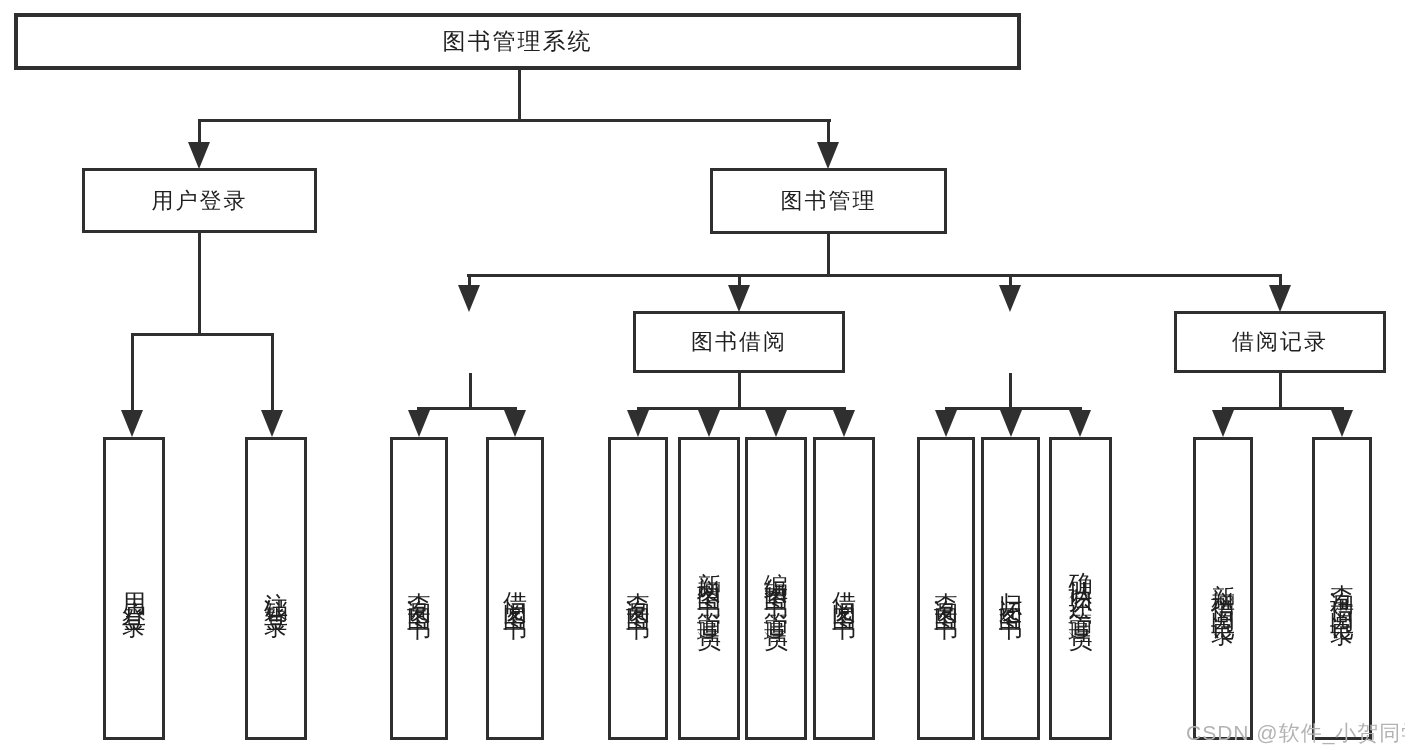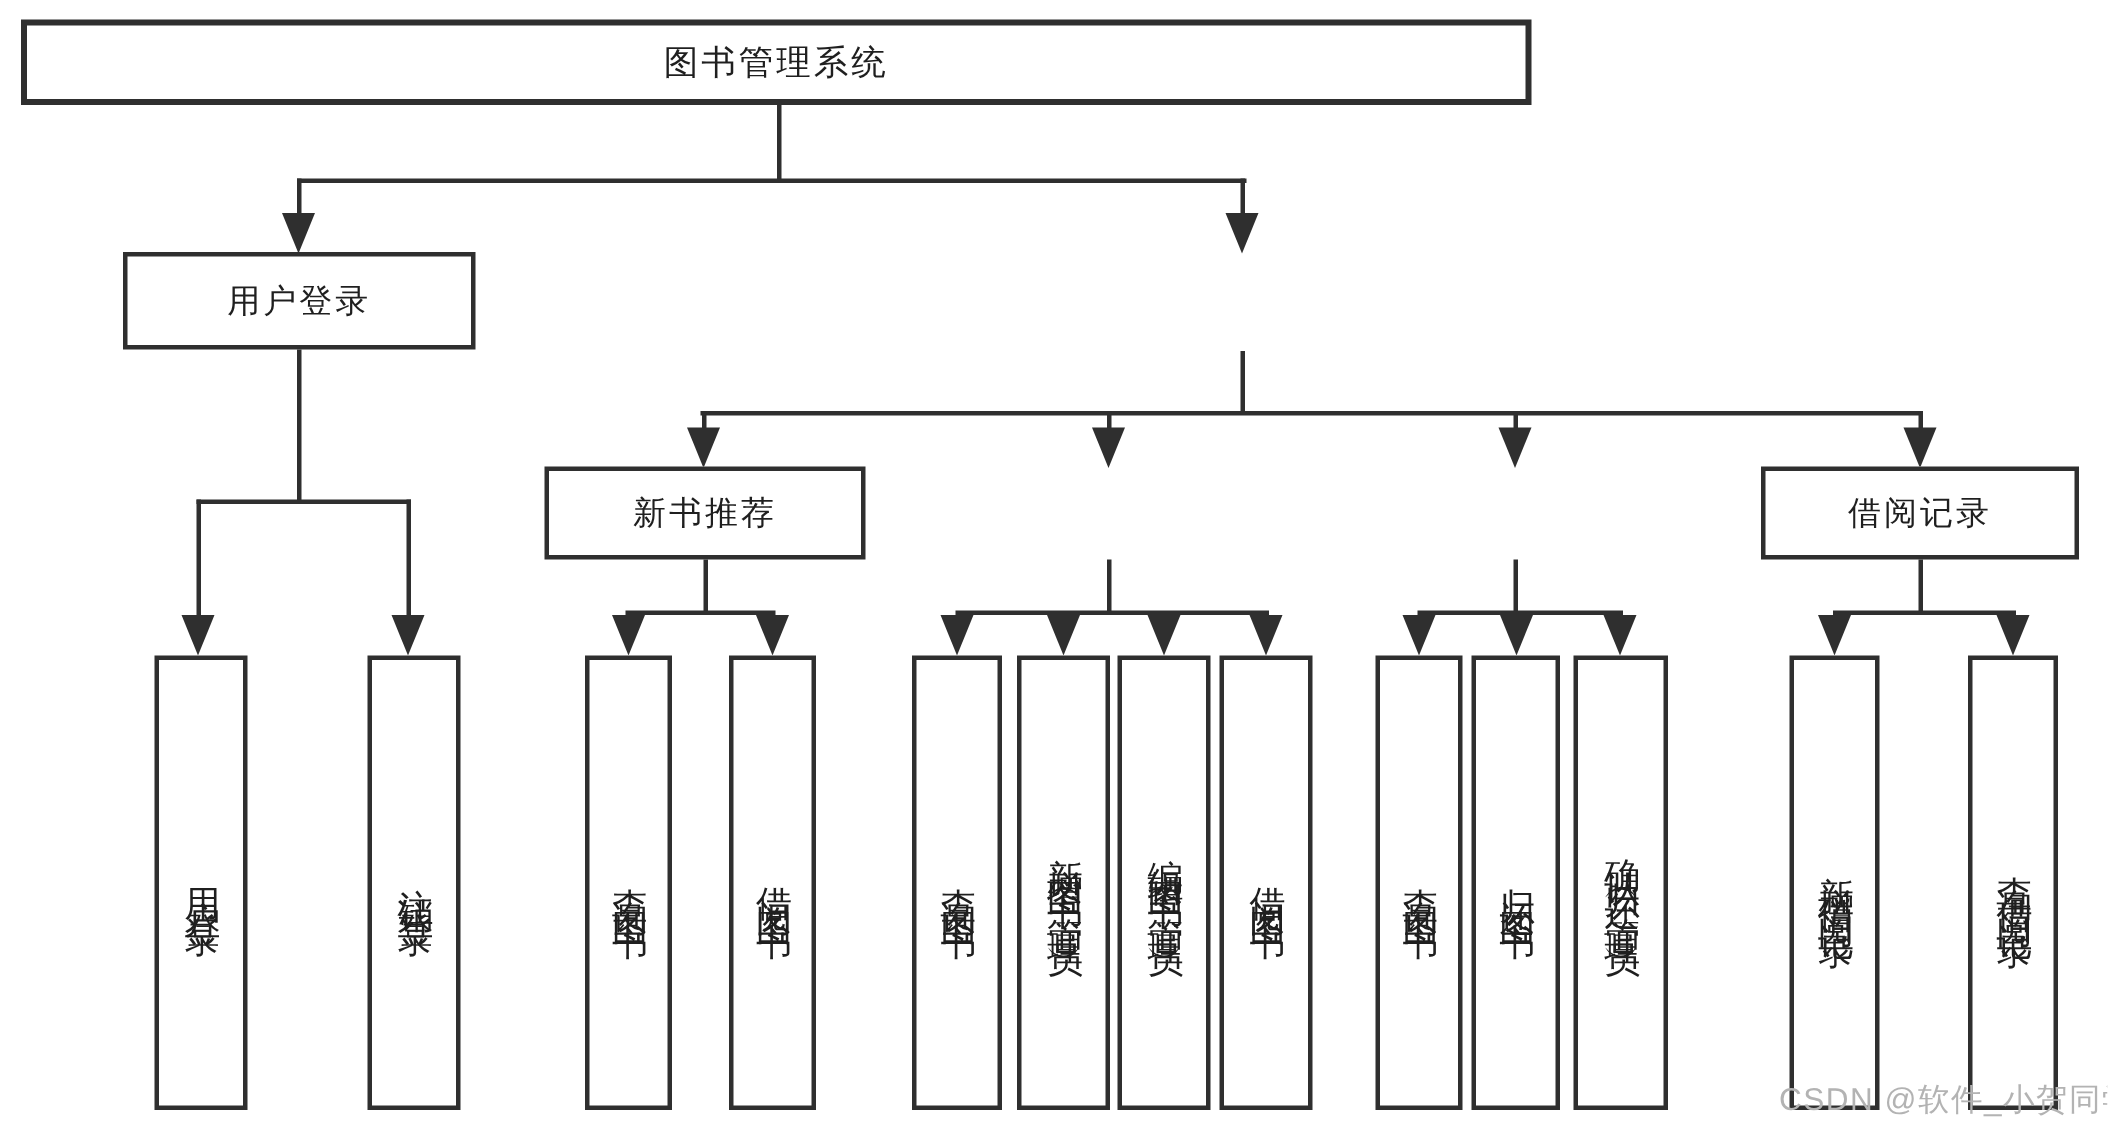--- a/index.html
+++ b/index.html
@@ -61,40 +61,41 @@
   <div class="box root" style="left:14px;top:13px;width:1007px;height:57px">图书管理系统</div>
 
   <div class="vline" style="left:518px;top:68px;height:53px"></div>
   <div class="hline" style="left:198px;top:119px;width:633px"></div>
   <div class="vline" style="left:198px;top:119px;height:28px"></div>
   <div class="arrow" style="left:188px;top:142px"></div>
   <div class="vline" style="left:827px;top:119px;height:28px"></div>
   <div class="arrow" style="left:817px;top:142px"></div>
 
   <div class="box lvl" style="left:82px;top:168px;width:235px;height:65px">用户登录</div>
+  <div class="box lvl" style="left:710px;top:168px;width:237px;height:66px">图书管理</div>
 
   <div class="vline" style="left:198px;top:233px;height:101px"></div>
   <div class="hline" style="left:131px;top:333px;width:143px"></div>
   <div class="vline" style="left:131px;top:333px;height:80px"></div>
   <div class="arrow" style="left:121px;top:410px"></div>
   <div class="vline" style="left:271px;top:333px;height:80px"></div>
   <div class="arrow" style="left:261px;top:410px"></div>
 
   <div class="vline" style="left:827px;top:234px;height:41px"></div>
   <div class="hline" style="left:467px;top:274px;width:815px"></div>
   <div class="vline" style="left:468px;top:274px;height:13px"></div>
   <div class="arrow" style="left:458px;top:285px"></div>
   <div class="vline" style="left:738px;top:274px;height:13px"></div>
   <div class="arrow" style="left:728px;top:285px"></div>
   <div class="vline" style="left:1009px;top:274px;height:13px"></div>
   <div class="arrow" style="left:999px;top:285px"></div>
   <div class="vline" style="left:1279px;top:274px;height:13px"></div>
   <div class="arrow" style="left:1269px;top:285px"></div>
 
-  <div class="box lvl" style="left:363px;top:311px;width:214px;height:62px">新书推荐</div>
+  <div class="box lvl" style="left:633px;top:311px;width:212px;height:62px">图书借阅</div>
   <div class="box lvl" style="left:1174px;top:311px;width:212px;height:62px">借阅记录</div>
 
   <div class="vline" style="left:469px;top:373px;height:36px"></div>
   <div class="hline" style="left:417px;top:407px;width:100px"></div>
   <div class="arrow" style="left:408px;top:410px"></div>
   <div class="arrow" style="left:504px;top:410px"></div>
 
   <div class="vline" style="left:738px;top:373px;height:36px"></div>
   <div class="hline" style="left:637px;top:407px;width:209px"></div>
   <div class="arrow" style="left:627px;top:410px"></div>

